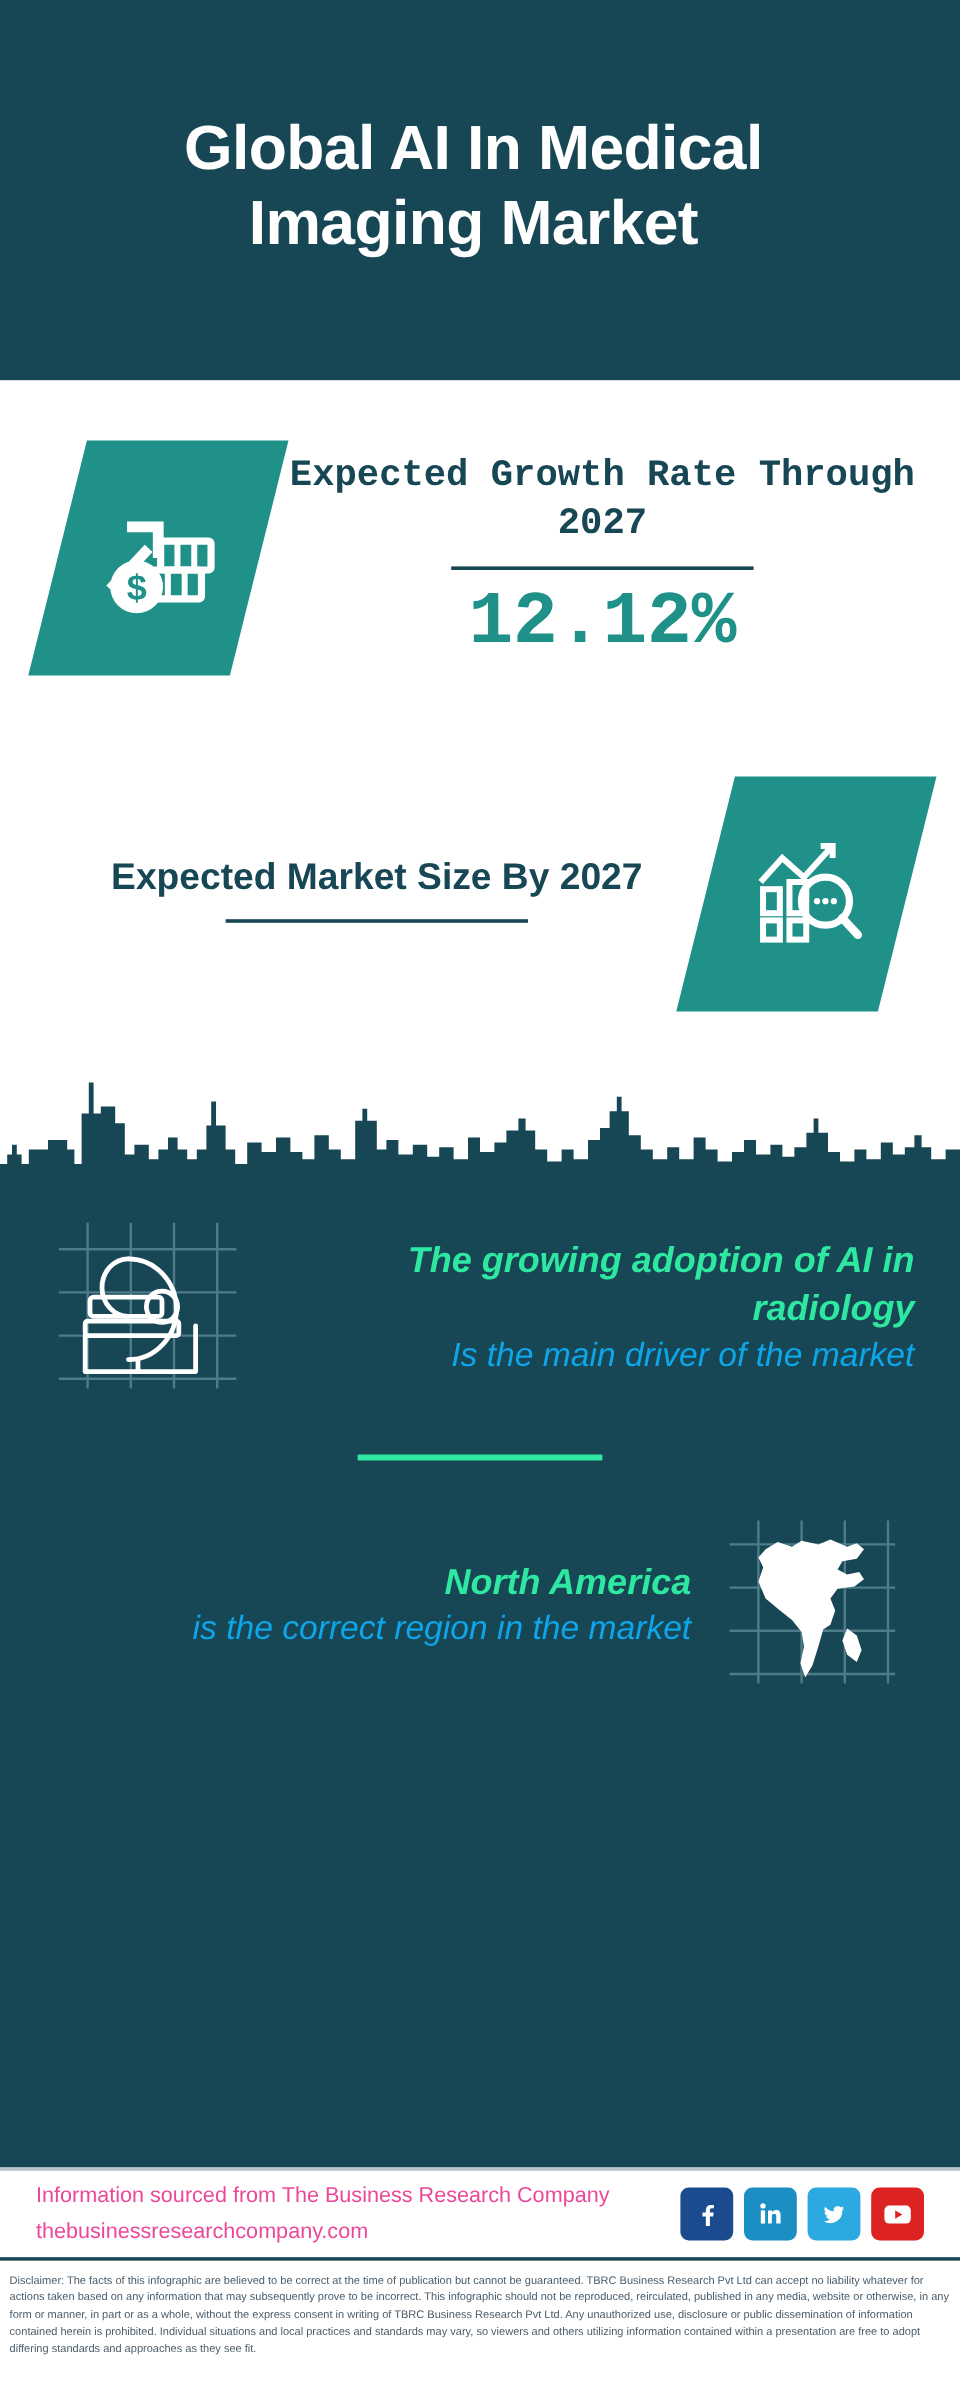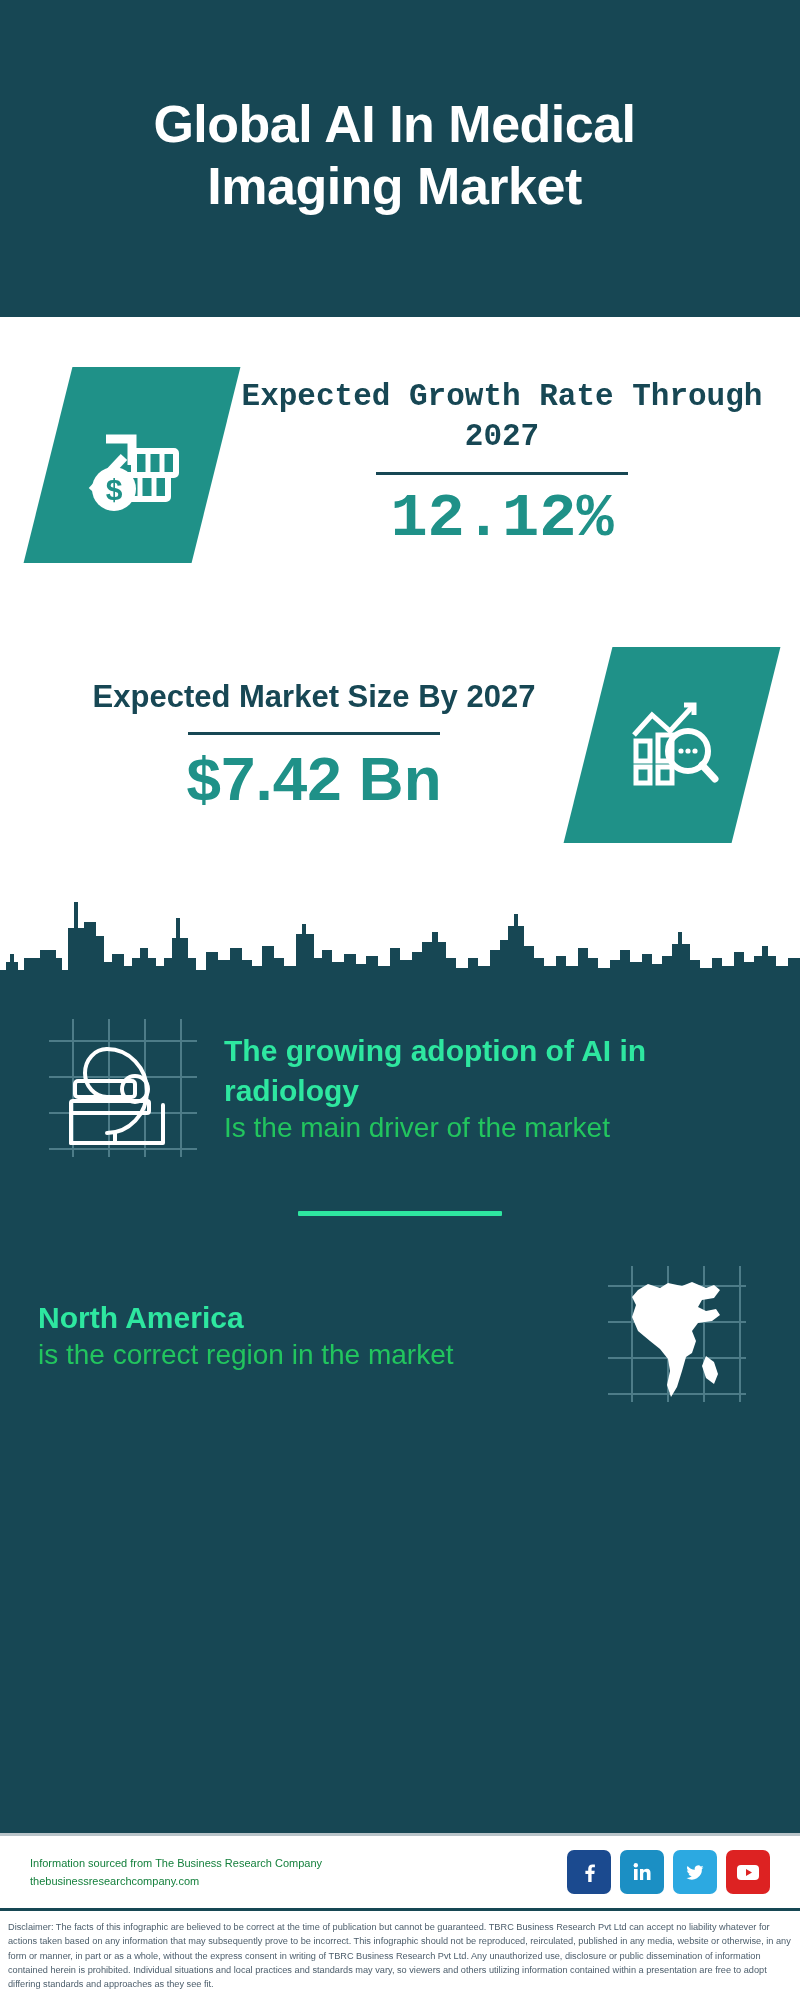--- a/index.html
+++ b/index.html
@@ -88,65 +88,65 @@
   
   .dark{
     background:#174754;
     position:relative;
     flex:1;
     padding-top:22px;
     box-sizing:border-box;
   }
   .fact{display:flex;align-items:center;padding:0 30px;}
   .fact-icon{width:186px;flex:none;display:flex;align-items:center;justify-content:center;}
-  .fact-text{flex:1;text-align:left;padding:0 8px;}
+  .fact-text{flex:1;text-align:right;padding:0 8px;font-style:italic;}
   .fact-head{
     color:#2ee7a0;font-weight:bold;font-size:30px;line-height:1.32;
   }
   .fact-sub{
-    color:#22c55e;font-size:28px;line-height:1.32;font-weight:normal;
+    color:#0ea5e9;font-size:28px;line-height:1.32;font-weight:normal;
   }
   .mid-divider{
     width:204px;height:5px;background:#2ee7a0;
     margin:46px auto 44px auto;border-radius:1px;
   }
   .fact2 .fact-icon{order:2;}
   .fact2 .fact-text{order:1;}
 
   
   .source-bar{
     background:#ffffff;
     height:78px;
     display:flex;align-items:center;
     padding:0 30px 0 30px;
     box-sizing:border-box;
     border-top:3px solid #b9c4c9;
     border-bottom:3px solid #174754;
   }
-  .source-text{flex:1;color:#15803d;font-size:11px;line-height:1.65;}
+  .source-text{flex:1;color:#ec4899;font-size:18px;line-height:1.65;}
   .socials{display:flex;gap:9px;align-items:center;}
   .soc{
     width:44px;height:44px;border-radius:7px;
     display:flex;align-items:center;justify-content:center;
     color:#ffffff;font-weight:bold;
   }
   .soc-fb{background:#1b4a8f;}
   .soc-li{background:#1b8fc4;}
   .soc-tw{background:#2ca9e1;}
   .soc-yt{background:#dd2222;}
 
   
   .disclaimer{
     background:#ffffff;
     padding:9px 8px 10px 8px;
     box-sizing:border-box;
     color:#4b5d6b;
     font-size:9.2px;
     line-height:1.55;
-    height:89px;
+    height:116px;
   }
 </style>
 </head>
 <body>
 
 <div class="page">
 
   <div class="header">
     <h1 class="header-title">Global AI In Medical Imaging Market</h1>
   </div>
@@ -174,21 +174,20 @@
         <div class="stat-label">Expected Growth Rate Through 2027</div>
         <div class="rule"></div>
         <div class="stat-value">12.12%</div>
       </div>
     </div>
 
     <div class="stat-row row2">
       <div class="stat-text">
         <div class="stat-label">Expected Market Size By 2027</div>
         <div class="rule"></div>
-        <div class="stat-value">$7.42 Bn</div>
       </div>
       <div class="para">
         <span class="ic">
           <svg width="104" height="104" viewBox="0 0 104 104">
             <polyline points="14,44 32,24 50,40 72,16" stroke="#fff" stroke-width="5" fill="none"></polyline>
             <path d="M64 14 h10 v10" stroke="#fff" stroke-width="5" fill="none"></path>
             <rect x="16" y="50" width="14" height="20" fill="none" stroke="#fff" stroke-width="5"></rect>
             <rect x="38" y="44" width="14" height="26" fill="none" stroke="#fff" stroke-width="5"></rect>
             <rect x="16" y="76" width="14" height="16" fill="none" stroke="#fff" stroke-width="5"></rect>
             <rect x="38" y="76" width="14" height="16" fill="none" stroke="#fff" stroke-width="5"></rect>

